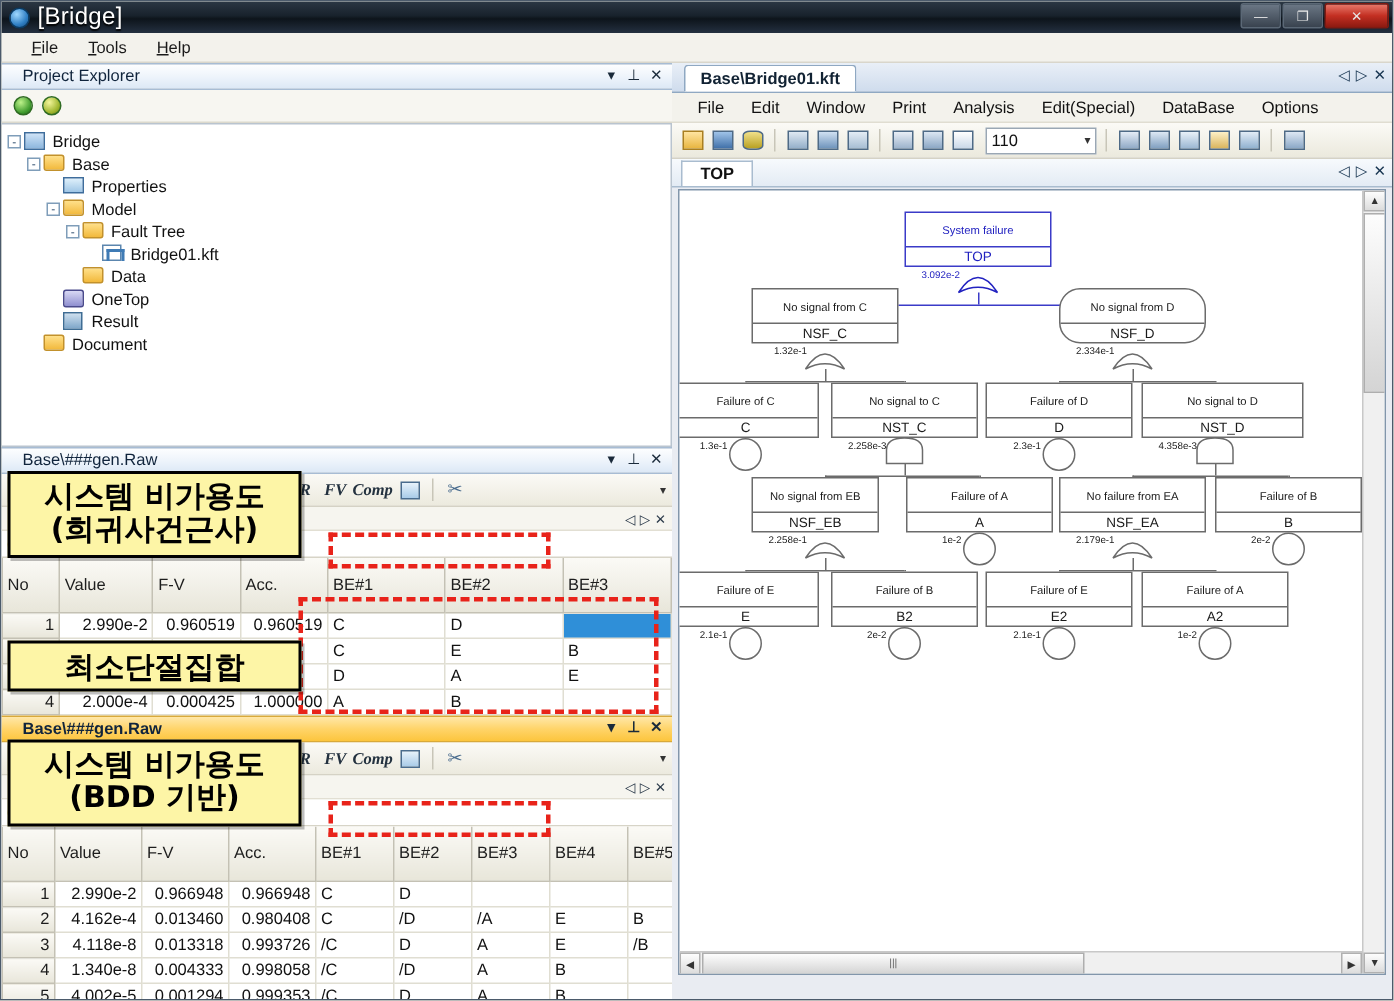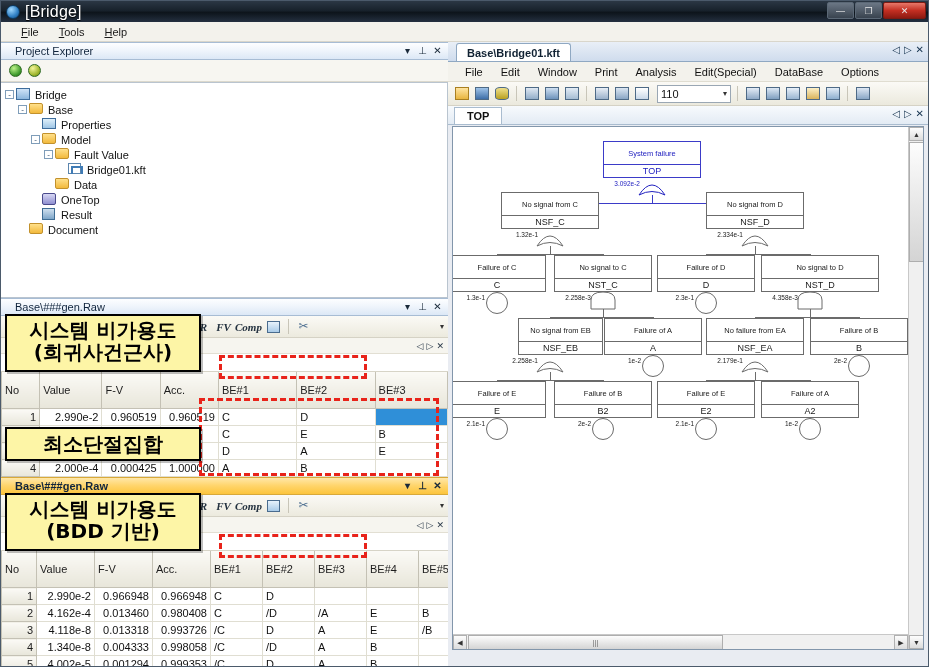--- a/index.html
+++ b/index.html
@@ -423,21 +423,21 @@
               <span class="ticon">
                 <span class="ic-folder" style="display: block;"></span>
               </span>
               <span class="tlabel">Model</span>
             </div>
             <div class="tnode" style="padding-left: 39px;">
               <span class="tbox">-</span>
               <span class="ticon">
                 <span class="ic-folder" style="display: block;"></span>
               </span>
-              <span class="tlabel">Fault Value</span>
+              <span class="tlabel">Fault Tree</span>
             </div>
             <div class="tnode" style="padding-left: 52px;">
               <span class="tspacer"></span>
               <span class="ticon">
                 <span class="ic-kft" style="display: block;"></span>
               </span>
               <span class="tlabel">Bridge01.kft</span>
             </div>
             <div class="tnode" style="padding-left: 39px;">
               <span class="tspacer"></span>
@@ -829,21 +829,21 @@
             </svg>
             <div class="ftprob blue" style="left: 147px; top: 53px; width: 40px; text-align: right;">3.092e-2</div>
             <div class="ftnode" style="left: 48px; top: 65px; width: 98px;">
               <div class="nd-desc">No signal from C</div>
               <div class="nd-id">NSF_C</div>
             </div>
             <svg width="30" height="20" style="position: absolute; left: 82px; top: 101px;">
               <path d="M2,18 Q15,-2 28,18 Q15,11 2,18 Z" fill="#fff" stroke="#6b6b6b" stroke-width="1"></path>
             </svg>
             <div class="ftprob" style="left: 45px; top: 104px; width: 40px; text-align: right;">1.32e-1</div>
-            <div class="ftnode" style="left: 253px; top: 65px; width: 98px;">
+            <div class="ftnode" style="left: 253px; top: 65px; width: 98px; border-radius: 14px;">
               <div class="nd-desc">No signal from D</div>
               <div class="nd-id">NSF_D</div>
             </div>
             <svg width="30" height="20" style="position: absolute; left: 287px; top: 101px;">
               <path d="M2,18 Q15,-2 28,18 Q15,11 2,18 Z" fill="#fff" stroke="#6b6b6b" stroke-width="1"></path>
             </svg>
             <div class="ftprob" style="left: 250px; top: 104px; width: 40px; text-align: right;">2.334e-1</div>
             <div class="ftnode" style="left: -5px; top: 128px; width: 98px;">
               <div class="nd-desc">Failure of C</div>
               <div class="nd-id">C</div>
@@ -857,29 +857,29 @@
             <svg width="30" height="20" style="position: absolute; left: 135px; top: 164px;">
               <path d="M3,18 L3,9 Q3,1 15,1 Q27,1 27,9 L27,18 Z" fill="#fff" stroke="#6b6b6b" stroke-width="1"></path>
             </svg>
             <div class="ftprob" style="left: 98px; top: 167px; width: 40px; text-align: right;">2.258e-3</div>
             <div class="ftnode" style="left: 204px; top: 128px; width: 98px;">
               <div class="nd-desc">Failure of D</div>
               <div class="nd-id">D</div>
             </div>
             <div class="circ" style="left: 242px; top: 165px; width: 22px; height: 22px;"></div>
             <div class="ftprob" style="left: 201px; top: 167px; width: 40px; text-align: right;">2.3e-1</div>
-            <div class="ftnode" style="left: 308px; top: 128px; width: 118px;">
+            <div class="ftnode" style="left: 308px; top: 128px; width: 108px;">
               <div class="nd-desc">No signal to D</div>
               <div class="nd-id">NST_D</div>
             </div>
             <svg width="30" height="20" style="position: absolute; left: 342px; top: 164px;">
               <path d="M3,18 L3,9 Q3,1 15,1 Q27,1 27,9 L27,18 Z" fill="#fff" stroke="#6b6b6b" stroke-width="1"></path>
             </svg>
             <div class="ftprob" style="left: 305px; top: 167px; width: 40px; text-align: right;">4.358e-3</div>
-            <div class="ftnode" style="left: 48px; top: 191px; width: 85px; margin-left: 17px;">
+            <div class="ftnode" style="left: 48px; top: 191px; width: 85px;">
               <div class="nd-desc">No signal from EB</div>
               <div class="nd-id">NSF_EB</div>
             </div>
             <svg width="30" height="20" style="position: absolute; left: 82px; top: 227px;">
               <path d="M2,18 Q15,-2 28,18 Q15,11 2,18 Z" fill="#fff" stroke="#6b6b6b" stroke-width="1"></path>
             </svg>
             <div class="ftprob" style="left: 45px; top: 230px; width: 40px; text-align: right;">2.258e-1</div>
             <div class="ftnode" style="left: 151px; top: 191px; width: 98px;">
               <div class="nd-desc">Failure of A</div>
               <div class="nd-id">A</div>

